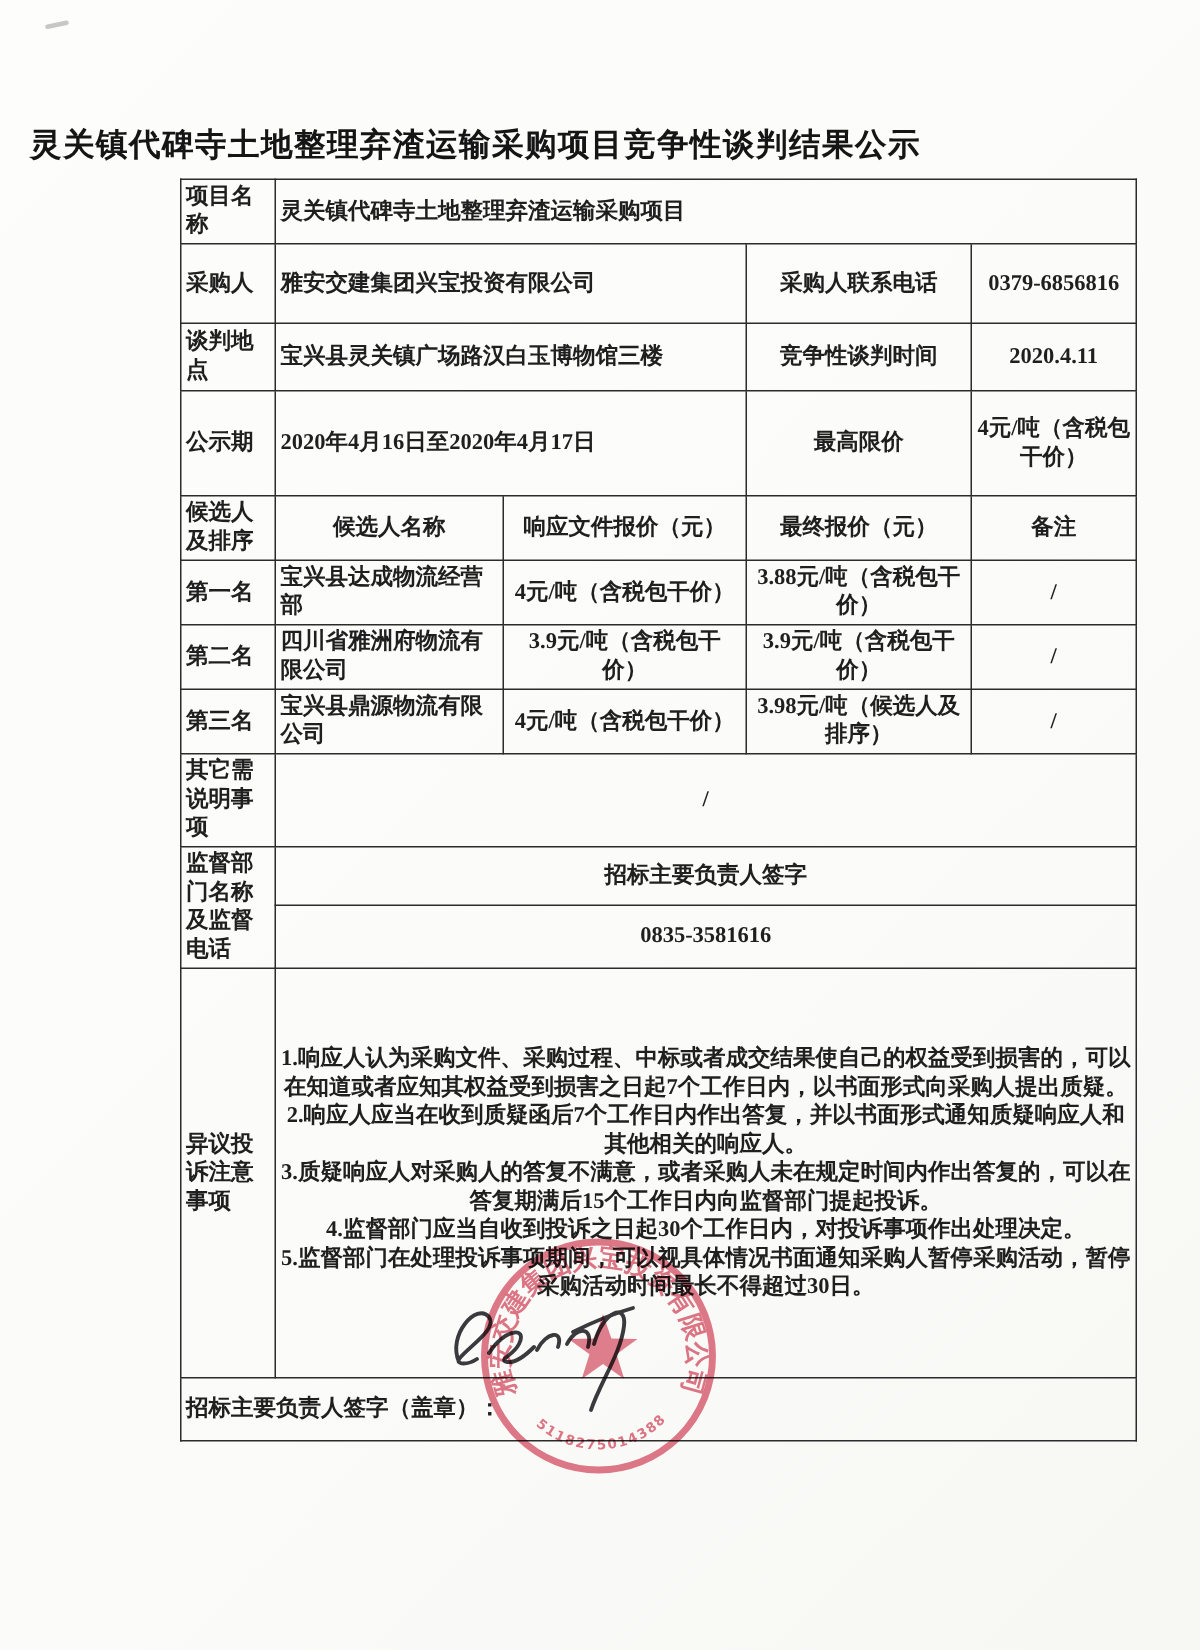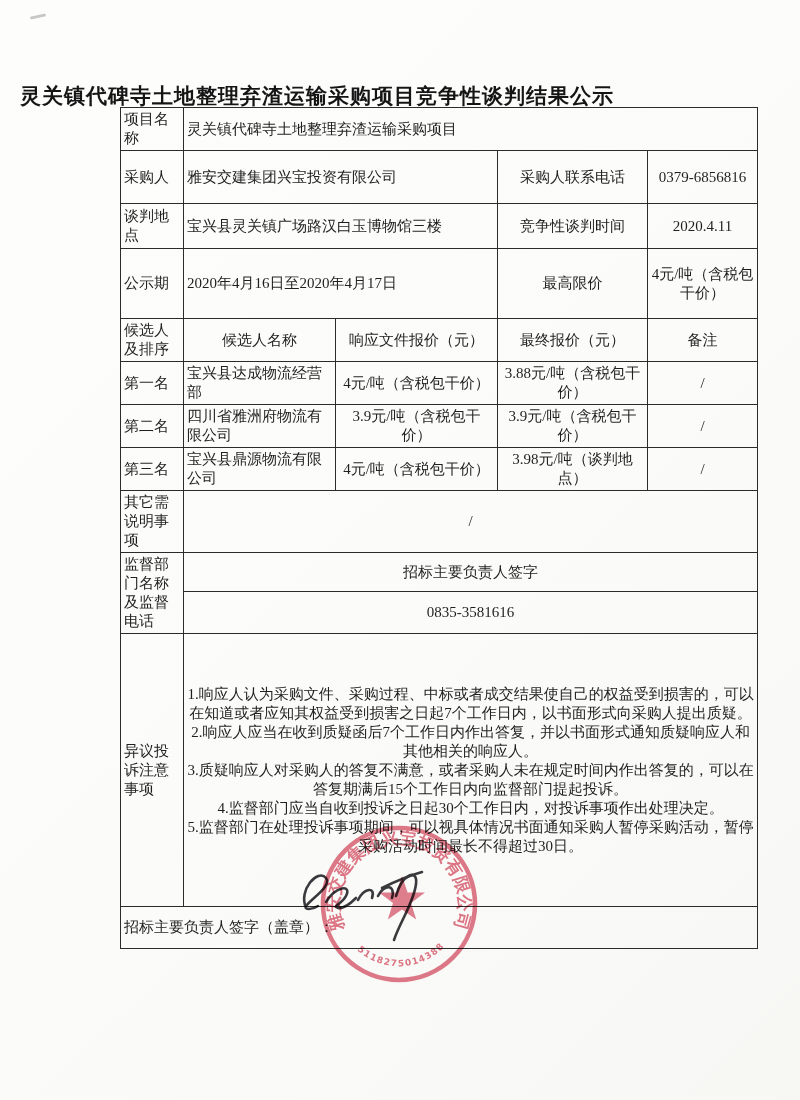--- a/index.html
+++ b/index.html
@@ -19,22 +19,22 @@
     position:absolute;left:30px;top:15px;width:16px;height:3px;
     background:#9a9a98;opacity:.55;transform:rotate(-12deg);border-radius:2px;
   }
   .doc-title{
     position:absolute;left:0;top:82px;width:800px;
     text-align:left;font-size:21px;font-weight:bold;letter-spacing:1px;
     color:#151515;
     padding-left:20px;
   }
   table.results{
-    position:absolute;left:120px;top:107px;
-    width:637px;border-collapse:collapse;table-layout:fixed;
+    position:absolute;left:120px;top:119px;
+    width:637px;border-collapse:collapse;table-layout:fixed;font-weight:bold;
   }
   table.results td{
     border:1.6px solid #2b2b2b;
     font-size:15px;
     vertical-align:middle;
     padding:2px 3px;
     line-height:19px;
     overflow:hidden;
   }
   td.lbl{text-align:left;padding-left:5px;}
@@ -120,21 +120,21 @@
         <td class="name-cell">四川省雅洲府物流有限公司</td>
         <td class="c small">3.9元/吨（含税包干价）</td>
         <td class="c small">3.9元/吨（含税包干价）</td>
         <td class="c">/</td>
       </tr>
 
       <tr style="height:37px">
         <td class="lbl">第三名</td>
         <td class="name-cell">宝兴县鼎源物流有限公司</td>
         <td class="c small">4元/吨（含税包干价）</td>
-        <td class="c small">3.98元/吨（谈判地点）</td>
+        <td class="c small">3.98元/吨（候选人及排序）</td>
         <td class="c">/</td>
       </tr>
 
       <tr style="height:38px">
         <td class="lbl">其它需说明事项</td>
         <td class="c" colspan="4">/</td>
       </tr>
 
       <tr style="height:36px">
         <td class="lbl" rowspan="2">监督部门名称及监督电话</td>

